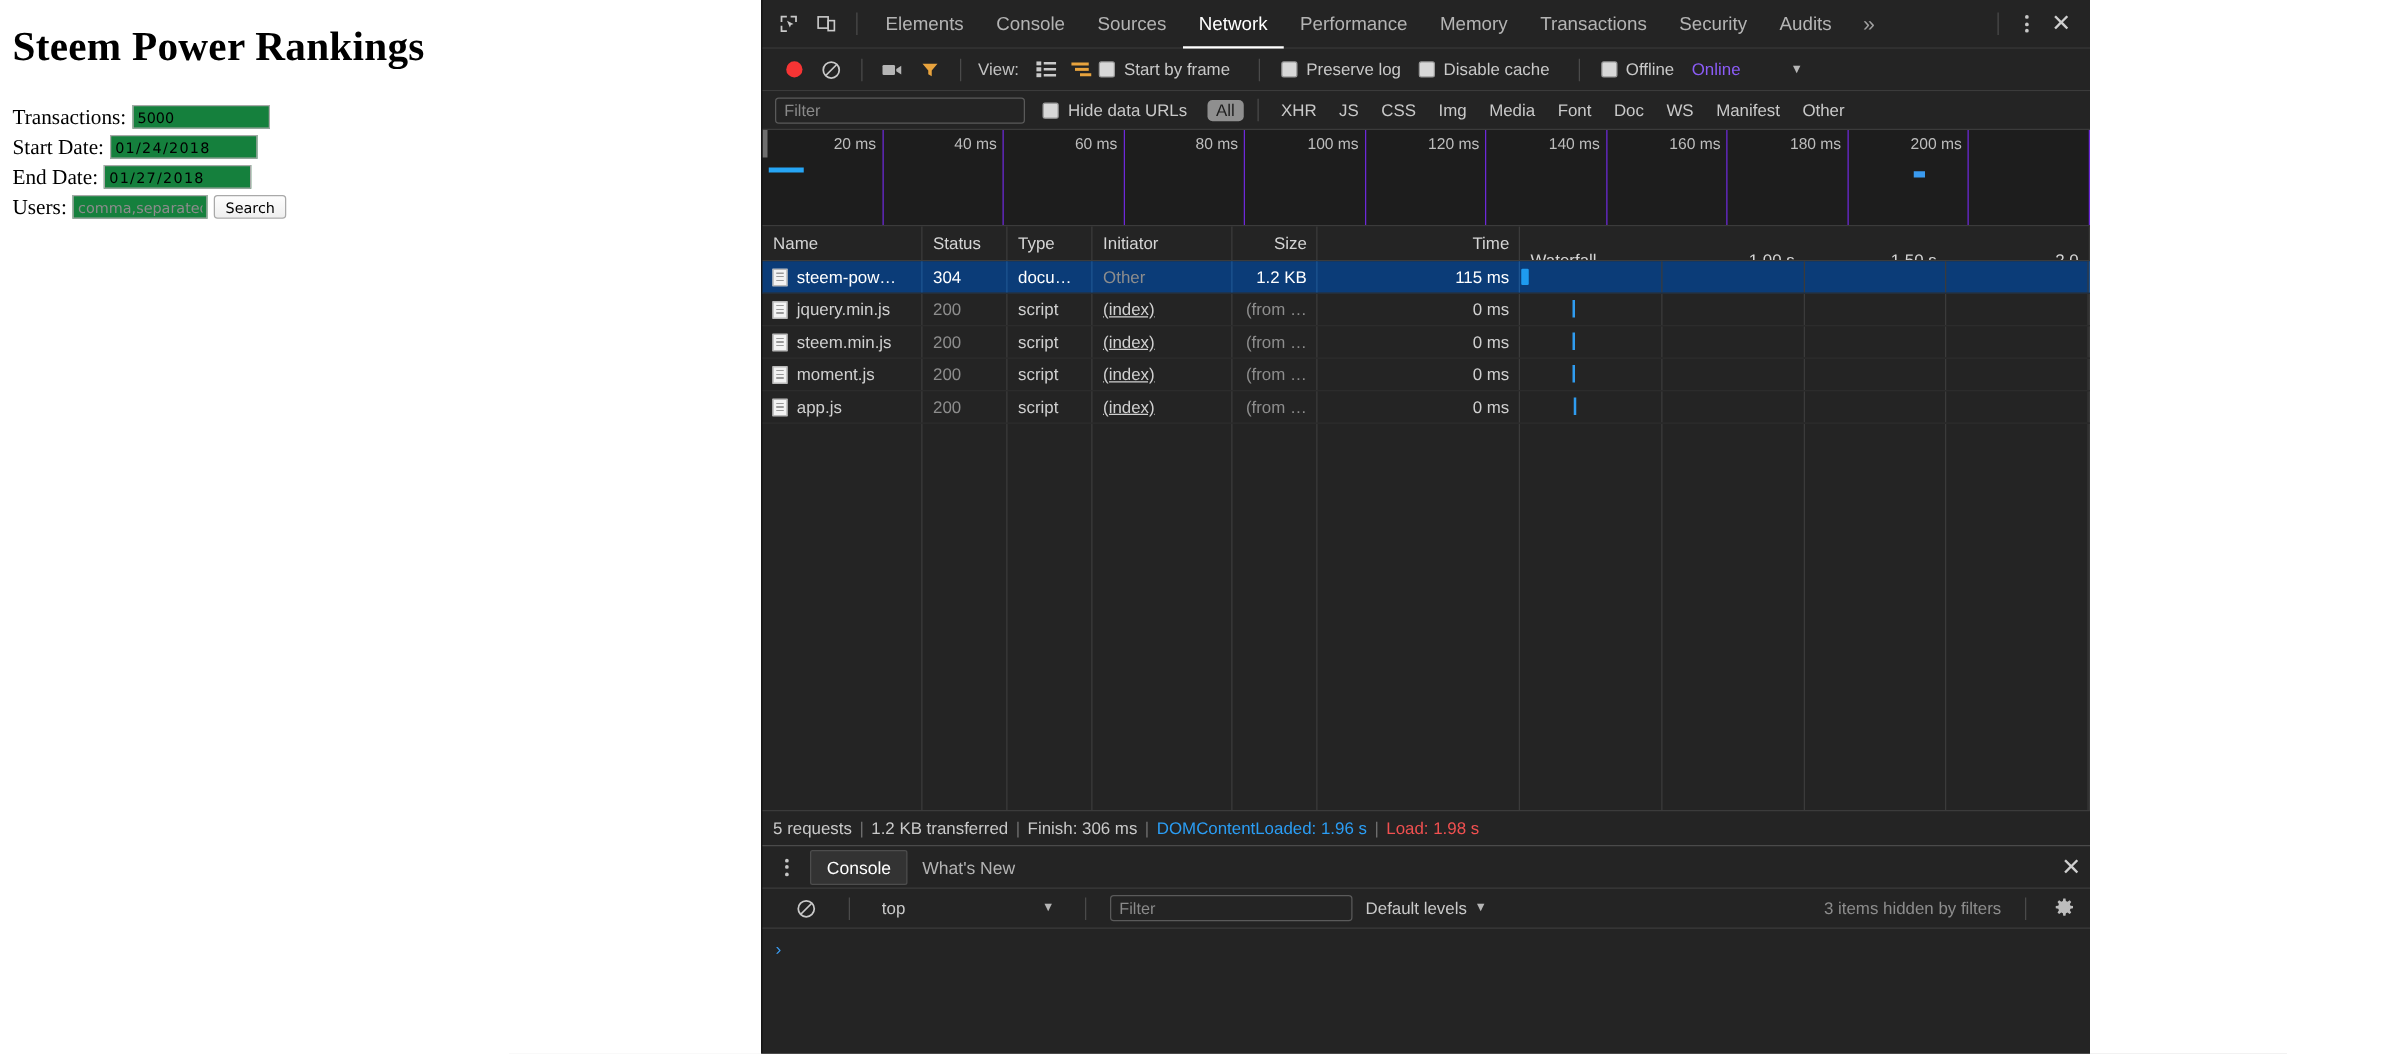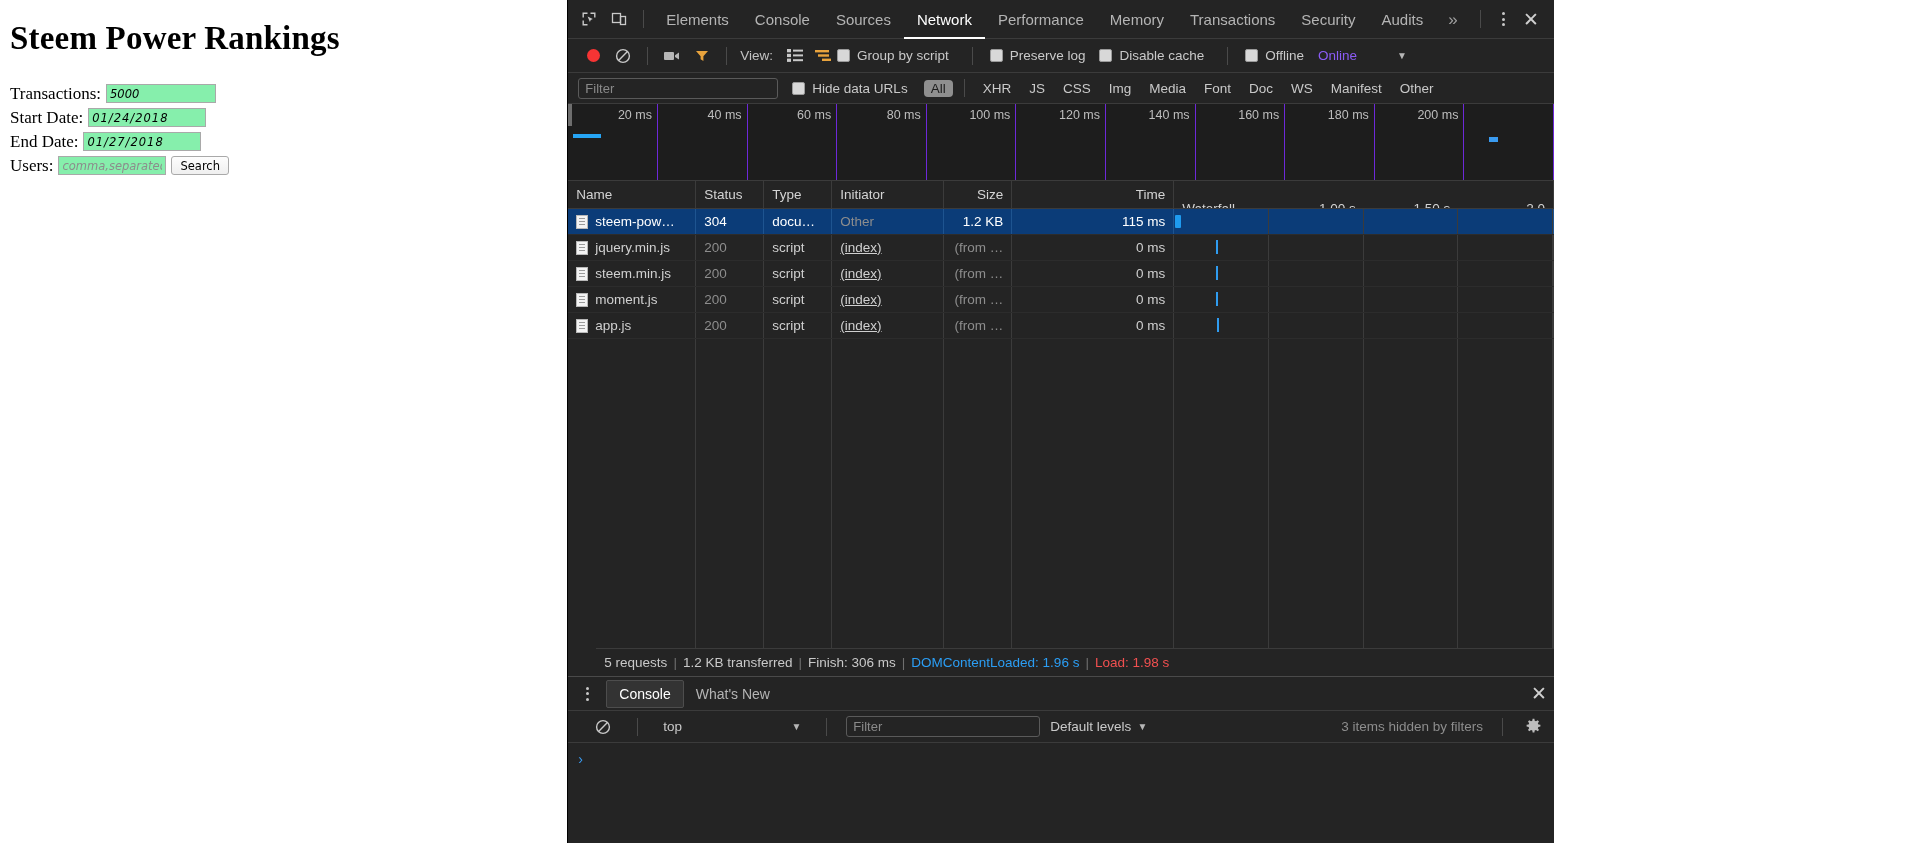--- a/index.html
+++ b/index.html
@@ -3,21 +3,21 @@
 <meta charset="utf-8">
 <style>
   * { box-sizing: border-box; }
   html, body {
     margin: 0; padding: 0;
     width: 1920px; height: 843px;
     overflow: hidden;
     background: #ffffff;
     font-family: "Liberation Sans", sans-serif;
   }
-  .root { position: relative; width: 1554px; height: 843px; display: flex; border-radius: 26px; }
+  .root { position: relative; width: 1672px; height: 843px; display: flex; border-radius: 26px; }
 
   
   .page {
     width: 698px; height: 843px;
     background: #ffffff;
     padding: 8px 10px;
     font-family: "Liberation Serif", serif;
     color: #000;
   }
   .page-title {
@@ -37,24 +37,23 @@
     font-family: "Liberation Serif", serif;
     margin-right: 5px;
     white-space: nowrap;
   }
   .txt-input {
     font-family: "DejaVu Sans", sans-serif;
     font-size: 11.5px;
     padding: 1px 3px;
     height: 19px;
     border: 1px solid #a9a9a9;
-    background: #86efac;
+    background: #15803d;
     color: #000;
     outline: none;
-    font-style: italic;
   }
   .txt-input.num { width: 110px; }
   .txt-input.date { width: 118px; letter-spacing: 1px; }
   .txt-input.users { width: 108px; }
   .txt-input.users::placeholder { color: #8c8c8c; }
   .search-btn {
     margin-left: 5px;
     font-family: "DejaVu Sans", sans-serif;
     font-size: 11.5px;
     padding: 1px 8px;
@@ -253,21 +252,20 @@
   
   .net-status {
     height: 28px; flex: none;
     display: flex; align-items: center;
     padding-left: 8px;
     background: #242424;
     border-top: 1px solid #3b3b3b;
     font-size: 13.5px;
     color: #c9c9c9;
     gap: 6px;
-    margin-left: 28px;
   }
   .net-status .sep { color: #6f6f6f; }
   .blue { color: #2b9ef5; }
   .red { color: #f15050; }
 
   
   .drawer { flex: none; background: #242424; border-top: 1px solid #4a4a4a; }
   .drawer-tabs {
     height: 34px; display: flex; align-items: center;
     border-bottom: 1px solid #3b3b3b;
@@ -413,21 +411,21 @@
       </div>
       <div class="viewbtn">
         <svg width="17" height="13" viewBox="0 0 17 13">
           <rect x="0" y="1" width="14" height="2.4" fill="#e8a33d"></rect>
           <rect x="3" y="5.3" width="11" height="2.4" fill="#e8a33d"></rect>
           <rect x="7" y="9.6" width="9" height="2.4" fill="#e8a33d"></rect>
         </svg>
       </div>
       <div class="chk-wrap">
         <span class="chk"></span>
-        <span>Group by script</span>
+        <span>Start by frame</span>
       </div>
       <div class="vsep"></div>
       <div class="chk-wrap" style="margin-left:8px">
         <span class="chk"></span>
         <span>Preserve log</span>
       </div>
       <div class="chk-wrap">
         <span class="chk"></span>
         <span>Disable cache</span>
       </div>

